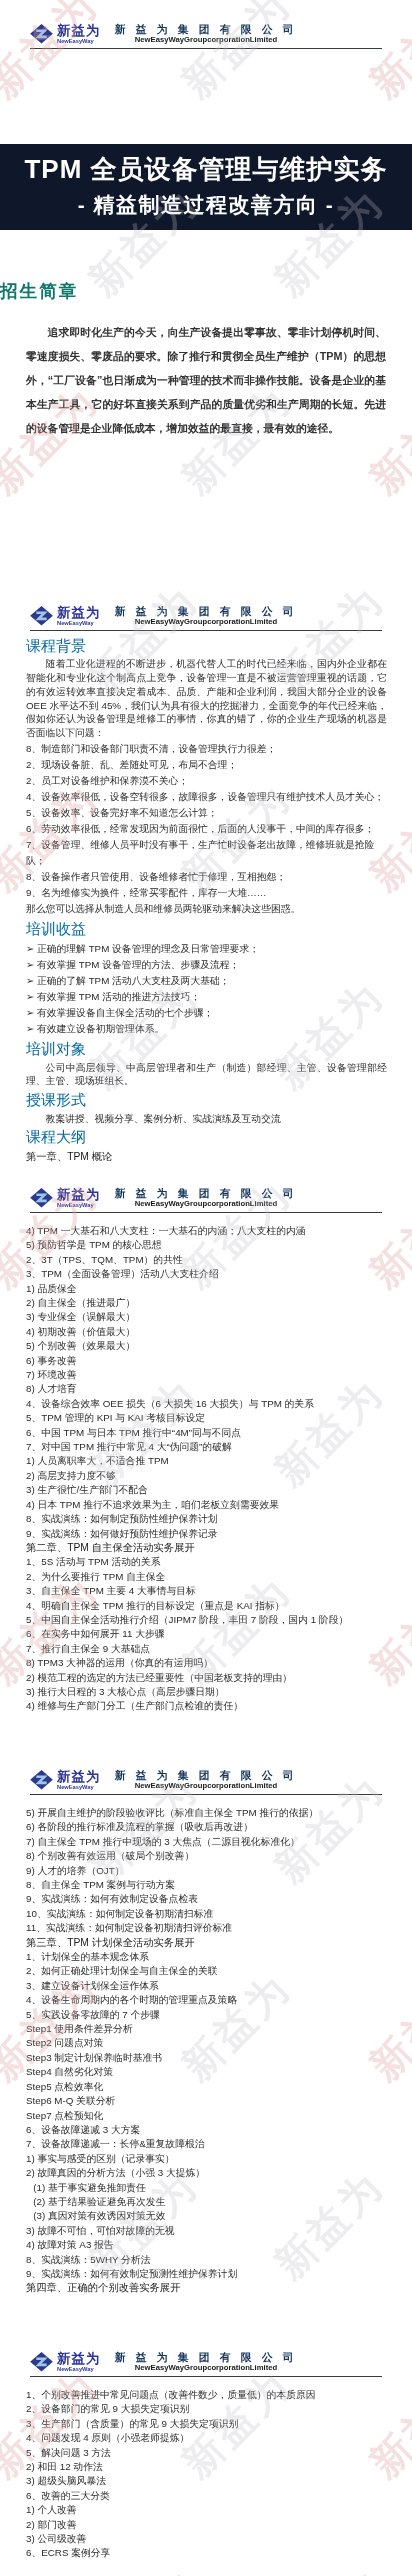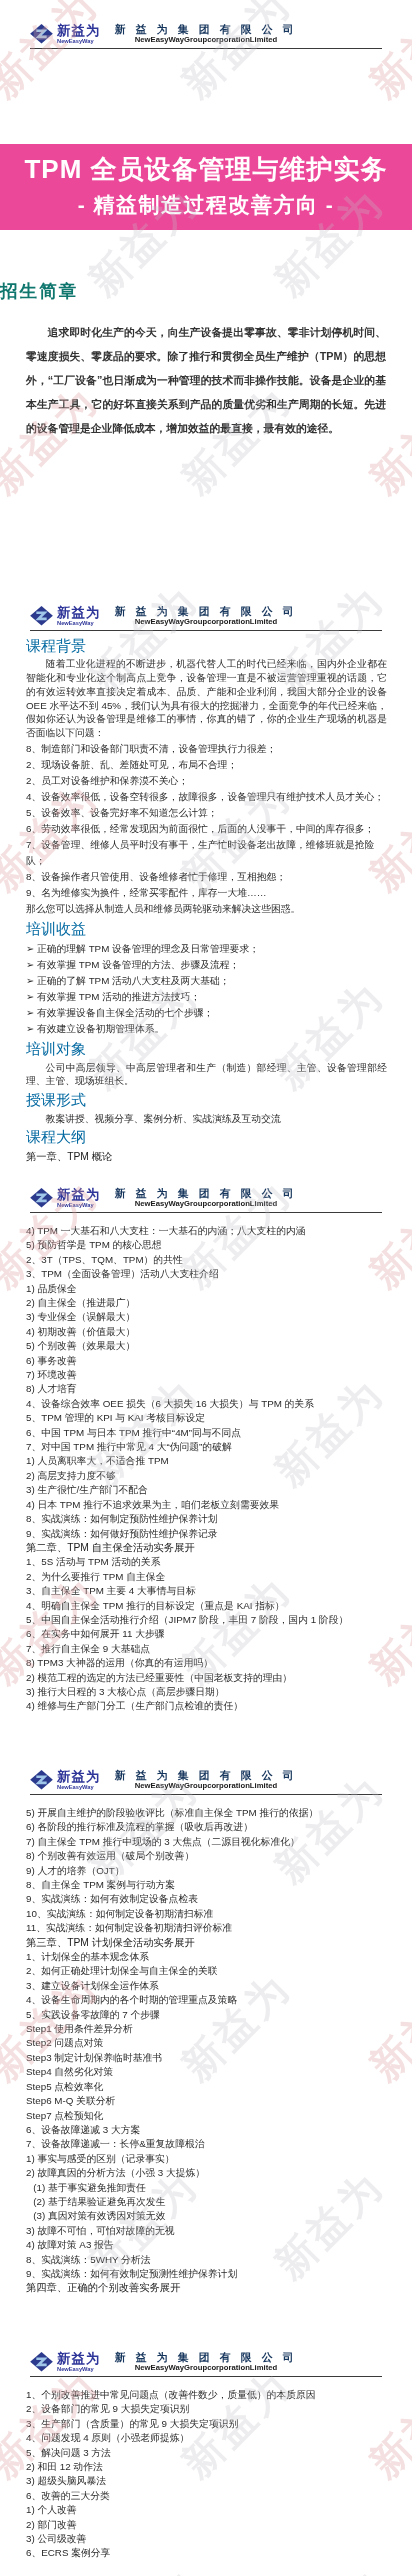--- a/index.html
+++ b/index.html
@@ -18,21 +18,21 @@
   .logo svg{display:block;}
   .logo-txt{margin-left:4.1px;}
   .logo-cn{font-size:13.4px;font-weight:700;color:#2F3699;letter-spacing:1px;line-height:13.4px;}
   .logo-en{font-size:5.7px;font-weight:700;color:#2F3699;line-height:6.2px;margin-top:0.5px;}
   .co{position:absolute;left:0;width:412px;text-align:center;}
   .co-cn{font-size:10.8px;font-weight:700;color:#17365D;letter-spacing:3.6px;line-height:11.3px;}
   .co-en{font-size:7.7px;font-weight:700;color:#1a1a1a;line-height:8.2px;margin-top:1px;}
   .hdr-line{border-top:1px solid #3a3a3a;margin:4.1px 30px 0 30px;}
 
   
-  .banner{margin-top:95px;height:86px;background:#ec4899;color:#fff;text-align:center;}
+  .banner{margin-top:95px;height:86px;background:#0f172a;color:#fff;text-align:center;}
   .banner-title{padding-top:10.3px;font-size:26px;font-weight:700;letter-spacing:1px;line-height:30px;}
   .banner-sub{margin-top:7.2px;font-size:21px;font-weight:700;letter-spacing:1.5px;}
   .doc-title{margin-top:49px;text-align:left;font-size:17.5px;font-weight:700;color:#0f766e;letter-spacing:2.1px;}
   .intro-para{margin:17.5px 26px 0 26px;font-size:10.8px;line-height:24px;font-weight:700;color:#333;
     text-align:justify;text-indent:2em;}
 
   
   .blocks{margin:0 25px 0 26px;}
   .bk-sec{font-size:15px;font-weight:400;color:#0369a1;line-height:16.5px;margin:4.1px 0 3.1px 0;}
   .bk-ch{font-size:10.3px;font-weight:400;color:#1a1a1a;line-height:14.4px;}

